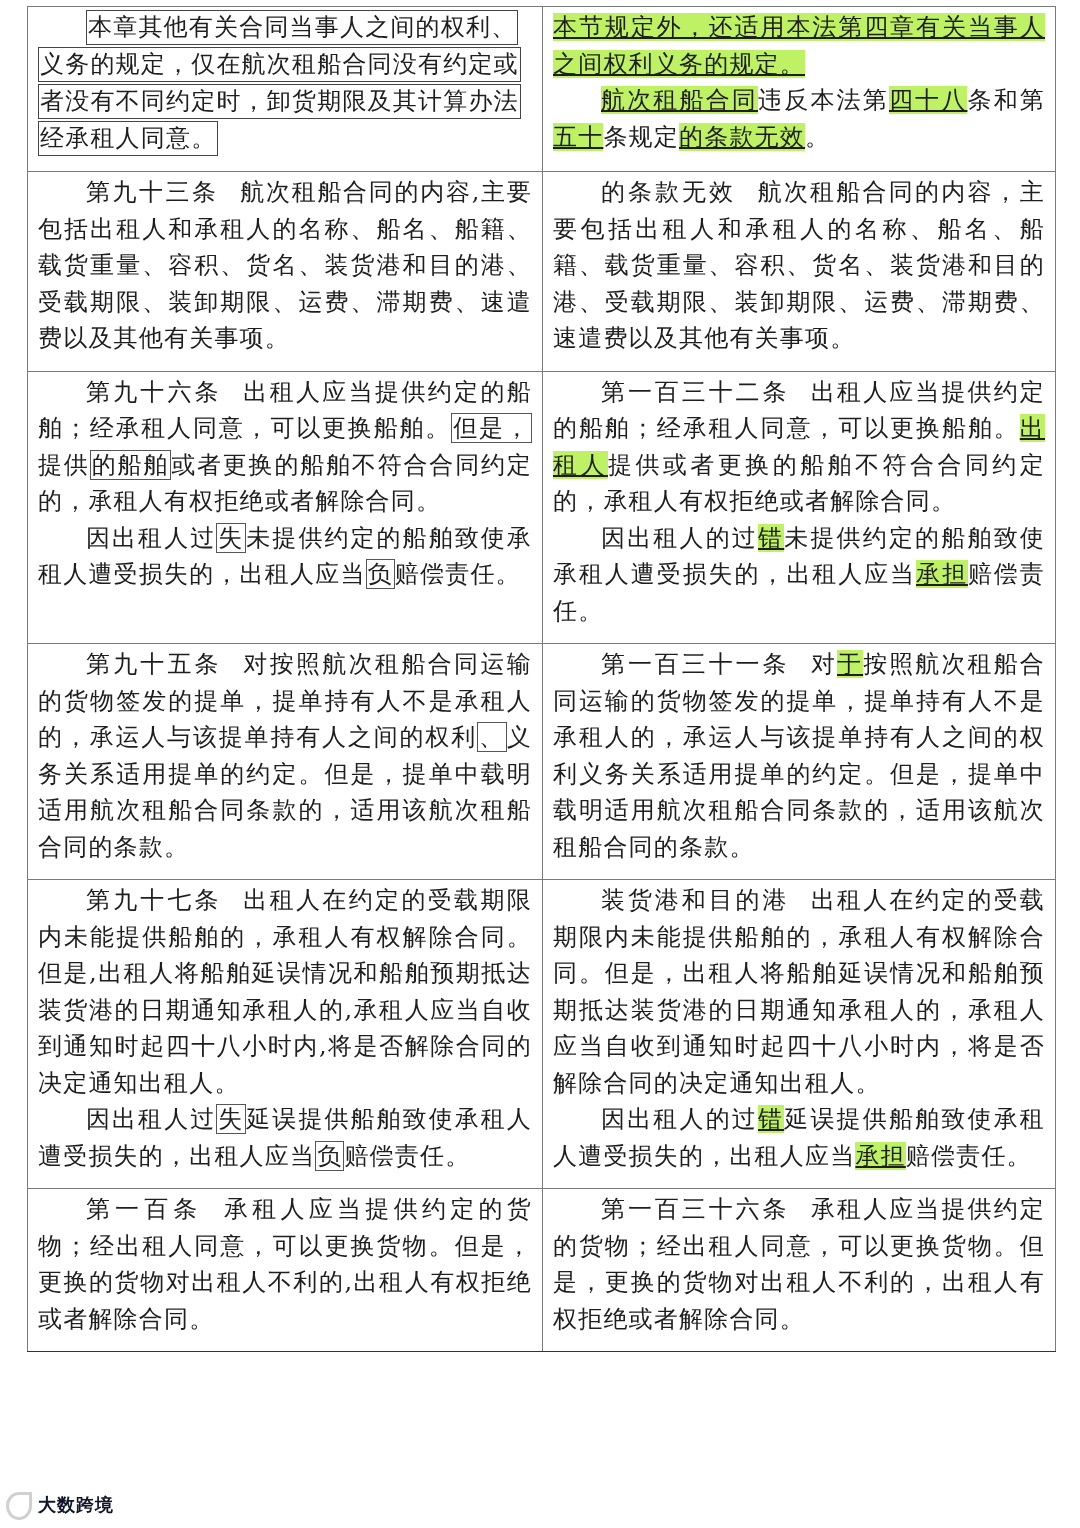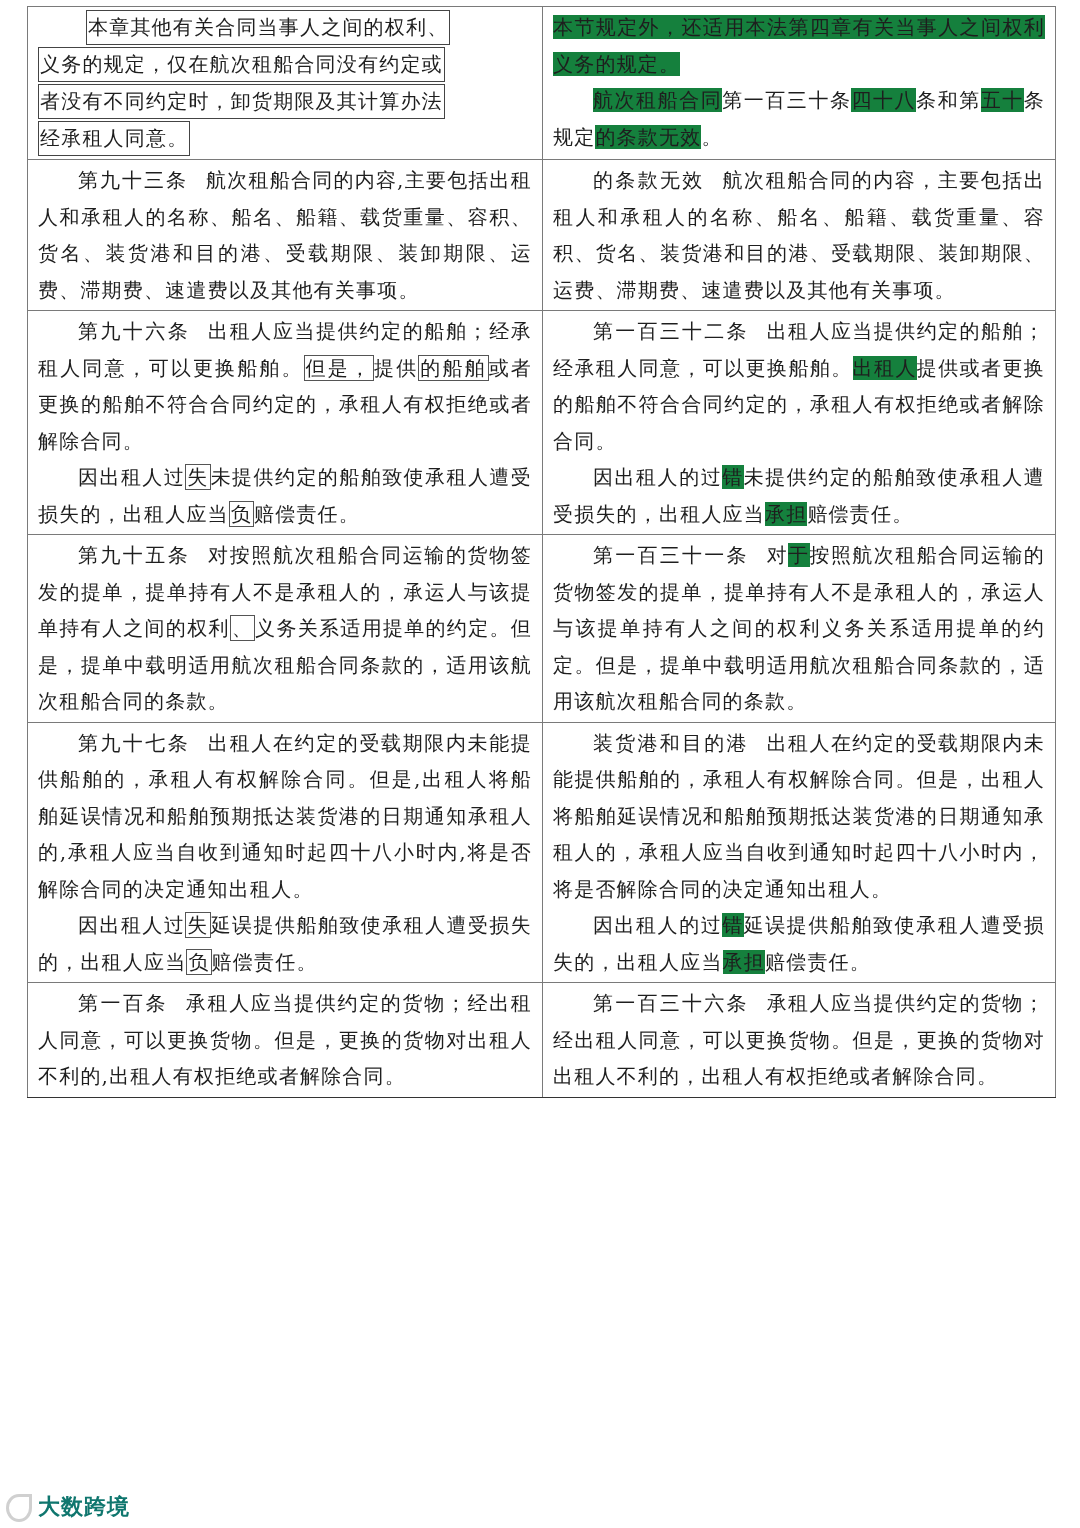--- a/index.html
+++ b/index.html
@@ -1,47 +1,47 @@
 <!DOCTYPE html>
 <html><head>
 <meta charset="utf-8">
 <style>
   html, body { margin:0; padding:0; background:#ffffff; }
   body { width:1080px; height:1528px; position:relative; overflow:hidden;
          font-family:"DejaVu Serif","Liberation Serif",serif; color:#1e1e1e; }
   .tbl { position:absolute; left:27px; top:6px; width:1028px; border-collapse:collapse; table-layout:fixed; }
-  .tbl td { vertical-align:top; border:1.5px solid #7a7a7a; padding:2px 10px 2px 10px;
-            font-size:20px; line-height:36.5px; letter-spacing:1.2px; text-align:justify; word-break:break-all; }
+  .tbl td { vertical-align:top; border:1.5px solid #7a7a7a; padding:2px 10px 14px 10px;
+            font-size:24px; line-height:36.5px; letter-spacing:1.2px; text-align:justify; word-break:break-all; }
   .tbl td.left { width:494px; }
   .tbl td.right { width:492px; }
   .tbl tr:first-child td { border-top:1px solid #7a7a7a; }
   .tbl tr:last-child td { border-bottom:1.5px solid #333; }
   .p { margin:0; text-indent:2em; }
   .p.noindent { text-indent:0; }
   .art { font-family:"DejaVu Sans","Liberation Sans",sans-serif; font-weight:normal; letter-spacing:2px; margin-right:0.9em; }
   .box { border:1px solid #555; padding:0 1px; }
-  .hl { background:#15803d; }
+  .hl { background:#bef264;text-decoration:underline; }
   .boxed-para { margin:0; }
   .boxed-line { display:inline-block; border:1.2px solid #444; padding:0 1px; line-height:33px; margin:1px 0; }
   .watermark { position:absolute; left:6px; top:1492px; font-family:Liberation Mono, monospace;
-               font-size:22px; color:#0f766e; font-weight:bold; letter-spacing:1px; }
+               font-size:18px; color:#0f172a; font-weight:bold; letter-spacing:1px; }
   .watermark .logo { display:inline-block; width:20px; height:22px; border:3px solid #d0d0d0; border-radius:50% 0 50% 50%; vertical-align:middle; margin-right:6px; }
 </style>
 </head>
 <body>
 
 <table class="tbl">
   <tbody id="tbody">
       <tr>
         <td class="left">
           <p class="boxed-para"><span class="boxed-line" style="margin-left: 48px;">本章其他有关合同当事人之间的权利、</span><br><span class="boxed-line">义务的规定，仅在航次租船合同没有约定或</span><br><span class="boxed-line">者没有不同约定时，卸货期限及其计算办法</span><br><span class="boxed-line">经承租人同意。</span><br></p>
         </td>
         <td class="right">
           <p class="p noindent"><span class="hl">本节规定外，还适用本法第四章有关当事人之间权利义务的规定。</span></p>
-          <p class="p"><span class="hl">航次租船合同</span><span>第一百三十条</span><span class="hl">四十八</span><span>条和第</span><span class="hl">五十</span><span>条规定</span><span class="hl">的条款无效</span><span>。</span></p>
+          <p class="p"><span class="hl">航次租船合同</span><span>违反本法第</span><span class="hl">四十八</span><span>条和第</span><span class="hl">五十</span><span>条规定</span><span class="hl">的条款无效</span><span>。</span></p>
         </td>
       </tr>
       <tr>
         <td class="left">
           <p class="p"><span class="art">第九十三条</span><span>航次租船合同的内容,主要包括出租人和承租人的名称、船名、船籍、载货重量、容积、货名、装货港和目的港、受载期限、装卸期限、运费、滞期费、速遣费以及其他有关事项。</span></p>
         </td>
         <td class="right">
           <p class="p"><span class="art">的条款无效</span><span>航次租船合同的内容，主要包括出租人和承租人的名称、船名、船籍、载货重量、容积、货名、装货港和目的港、受载期限、装卸期限、运费、滞期费、速遣费以及其他有关事项。</span></p>
         </td>
       </tr>

